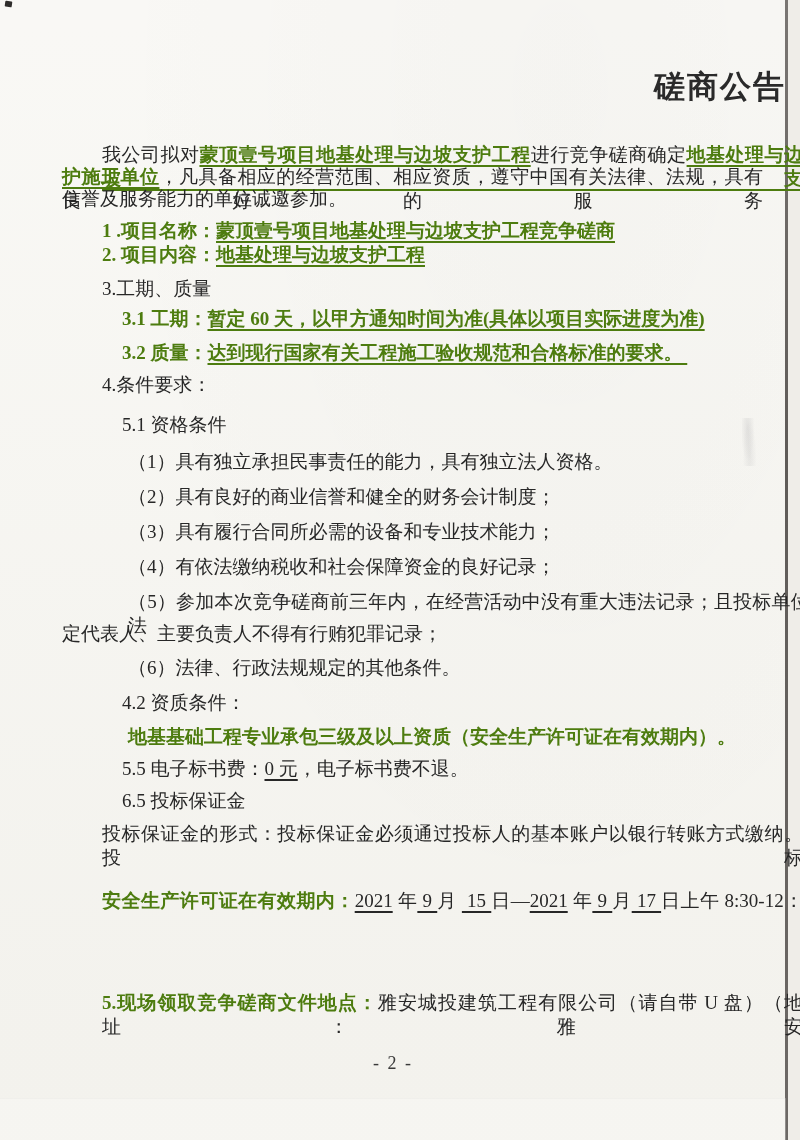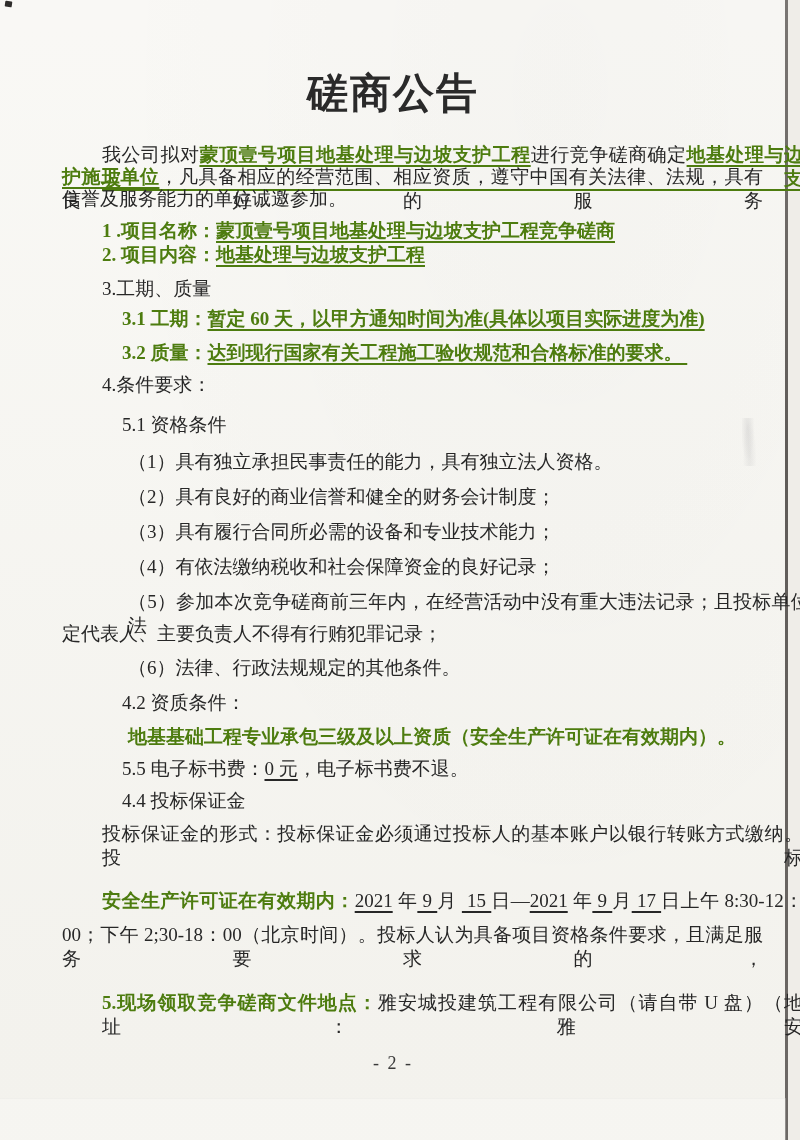--- a/index.html
+++ b/index.html
@@ -18,22 +18,22 @@
   
   #page::before{
     content:"";position:absolute;inset:0;
     background:
       radial-gradient(ellipse at 70% 8%, rgba(0,0,0,0.015), transparent 60%),
       linear-gradient(180deg, rgba(255,255,255,0.35), rgba(0,0,0,0.01) 90%);
     pointer-events:none;
   }
   .title{
     position:absolute;left:0;top:66px;width:786px;
-    text-align:center;
-    font-size:41px;font-weight:700;letter-spacing:2px;
+    text-align:right;
+    font-size:31px;font-weight:700;letter-spacing:2px;
     color:#2a2a2a;
   }
   .ln{
     position:absolute;left:62px;width:701px;
     font-size:19px;line-height:24px;
     white-space:pre-wrap;
     color:#272727;
   }
   .x102{padding-left:40px;}
   .x122{padding-left:60px;}
@@ -96,20 +96,19 @@
   <div class="ln x128" style="top:450px"><span>（1）具有独立承担民事责任的能力，具有独立法人资格。</span></div>
   <div class="ln x128" style="top:485px"><span>（2）具有良好的商业信誉和健全的财务会计制度；</span></div>
   <div class="ln x128" style="top:520px"><span>（3）具有履行合同所必需的设备和专业技术能力；</span></div>
   <div class="ln x128" style="top:555px"><span>（4）有依法缴纳税收和社会保障资金的良好记录；</span></div>
   <div class="ln x128 jl" style="top:590px"><span>（5）参加本次竞争磋商前三年内，在经营活动中没有重大违法记录；且投标单位的法</span></div>
   <div class="ln" style="top:622px"><span>定代表人、主要负责人不得有行贿犯罪记录；</span></div>
   <div class="ln x128" style="top:656px"><span>（6）法律、行政法规规定的其他条件。</span></div>
   <div class="ln x122" style="top:691px"><span>4.2 资质条件：</span></div>
   <div class="ln x128" style="top:725px"><span class="b">地基基础工程专业承包三级及以上资质（安全生产许可证在有效期内）。</span></div>
   <div class="ln x122" style="top:757px"><span>5.5 电子标书费：</span><span class="u">0 元</span><span>，电子标书费不退。</span></div>
-  <div class="ln x122" style="top:789px"><span>4.4 投标保证金</span></div>
+  <div class="ln x122" style="top:789px"><span>6.5 投标保证金</span></div>
   <div class="ln x102 jl" style="top:822px"><span>投标保证金的形式：投标保证金必须通过投标人的基本账户以银行转账方式缴纳。投标</span></div>
   <div class="ln x102 jl" style="top:889px"><span class="b">安全生产许可证在有效期内：</span><span class="u">2021</span><span> 年</span><span class="u"> 9 </span><span>月 </span><span class="u"> 15 </span><span>日—</span><span class="u">2021</span><span> 年</span><span class="u"> 9 </span><span>月</span><span class="u"> 17 </span><span>日上午 8:30-12：</span></div>
-  <div class="ln jl" style="top:923px"><span>00；下午 2;30-18：00（北京时间）。投标人认为具备项目资格条件要求，且满足服务要求的，</span></div>
   <div class="ln x102 jl" style="top:991px"><span class="b">5.现场领取竞争磋商文件地点：</span><span>雅安城投建筑工程有限公司（请自带 U 盘）（地址：雅安</span></div>
 
   <div class="pagenum">- 2 -</div>
 </div>
 
 </body></html>

